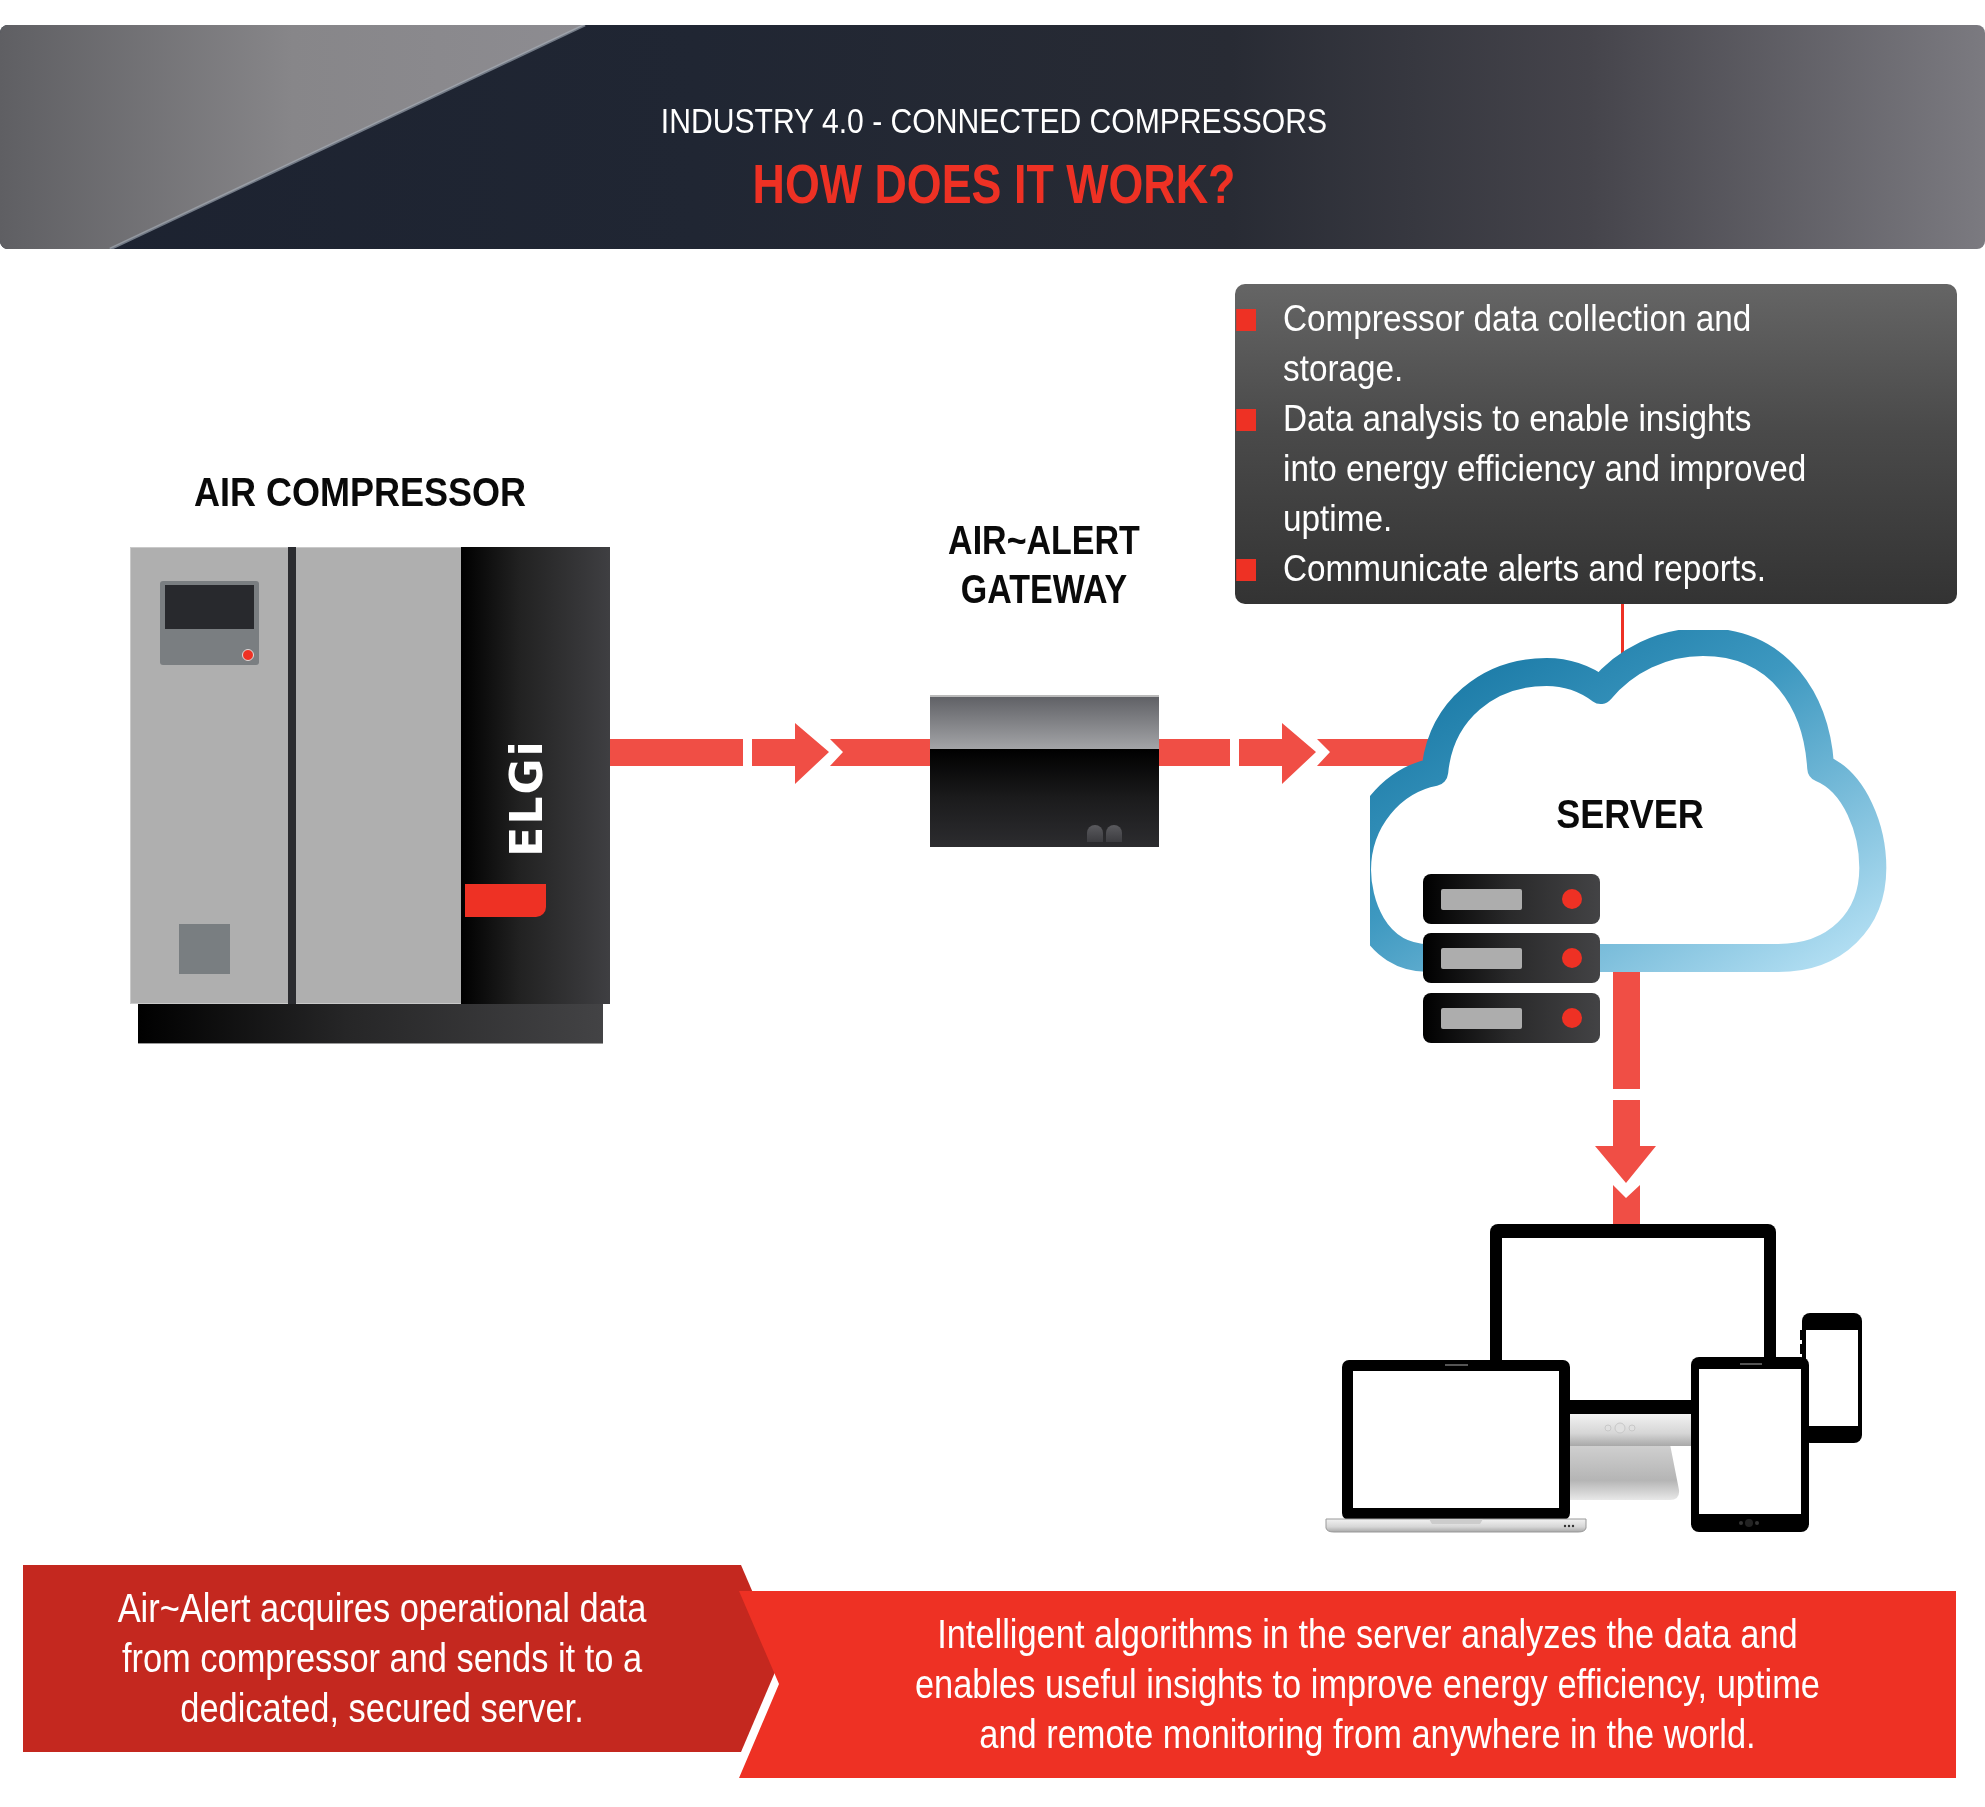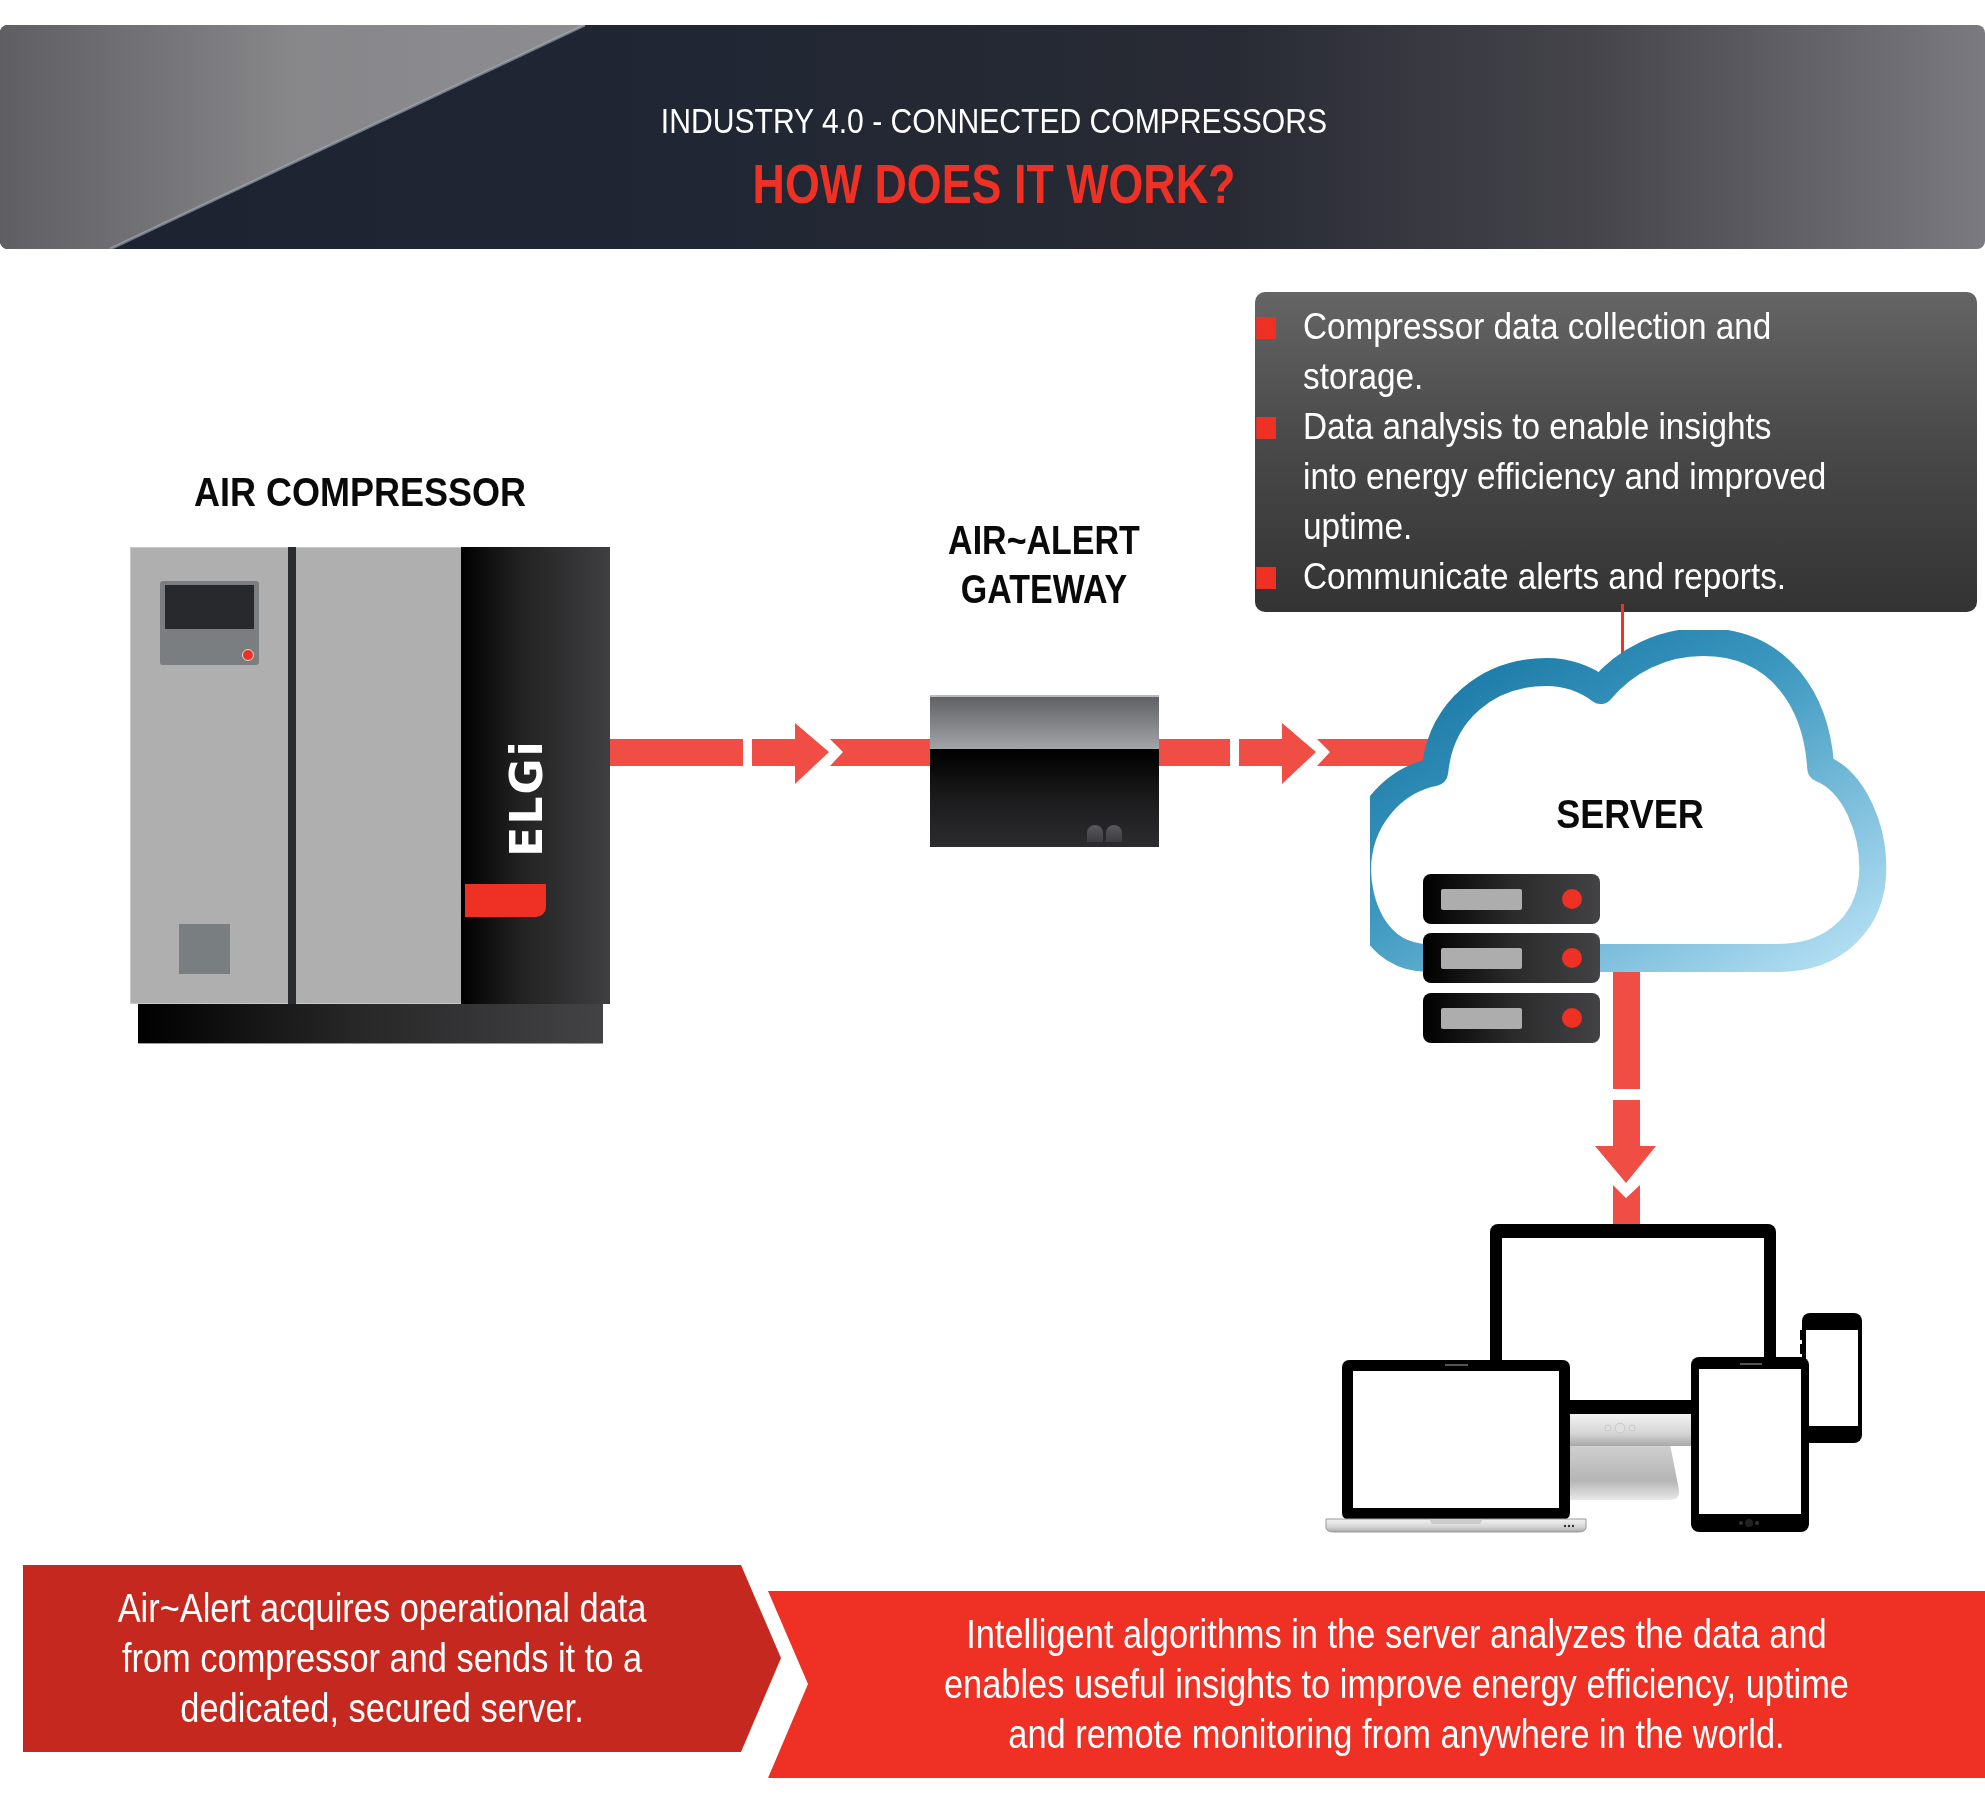--- a/index.html
+++ b/index.html
@@ -38,39 +38,39 @@
     font-family: "DejaVu Sans", sans-serif; transform: rotate(-90deg); text-align: center; line-height: 40px; letter-spacing: 2px; }
   #elgi-red { left: 465px; top: 884px; width: 81px; height: 33px; background: #ee3124; border-radius: 0 0 10px 0; }
 
   
   #gateway { left: 930px; top: 695px; width: 229px; height: 152px; }
   #gateway-top { left: 0; top: 0; width: 229px; height: 54px; background: linear-gradient(180deg, #606166 0%, #7b7c80 40%, #a3a4a7 100%); border-top: 2px solid #bbb; box-sizing: border-box; }
   #gateway-bottom { left: 0; top: 54px; width: 229px; height: 98px; background: linear-gradient(180deg, #000 0%, #1b1b1c 50%, #2c2c2f 100%); }
   .gw-led { top: 130px; width: 16px; height: 17px; border-radius: 8px 8px 0 0; background: linear-gradient(180deg, #5a5a5e, #3c3c40); }
 
   
-  #info-box { left: 1235px; top: 292px; width: 722px; height: 320px; border-radius: 10px;
-    background: linear-gradient(180deg, #656565 0%, #4a4a4a 45%, #333333 100%); margin-left: 20px; }
+  #info-box { left: 1235px; top: 284px; width: 722px; height: 320px; border-radius: 10px;
+    background: linear-gradient(180deg, #656565 0%, #4a4a4a 45%, #333333 100%); }
   .info-item { position: absolute; left: 48px; color: #ffffff; font-size: 37px; line-height: 50px;
     font-family: "Liberation Sans", sans-serif; transform: scaleX(0.9); transform-origin: 0 0; white-space: nowrap; }
   .info-bullet { position: absolute; left: -52px; top: 15px; width: 22px; height: 22px; background: #ee3124; }
   #connector { left: 1621px; top: 604px; width: 3px; height: 55px; background: #ee3124; }
 
   
   #cloud-svg { left: 1370px; top: 630px; width: 520px; height: 350px; }
   .server { left: 1423px; width: 177px; height: 50px; border-radius: 8px; background: linear-gradient(90deg, #000 0%, #2a2a2b 50%, #434345 100%); }
   .server-slot { position: absolute; left: 18px; top: 15px; width: 81px; height: 21px; background: #adadad; border-radius: 2px; }
   .server-led { position: absolute; left: 139px; top: 15px; width: 20px; height: 20px; border-radius: 50%; background: #ee3124; }
 
   
   #devices-svg { left: 1320px; top: 1210px; width: 560px; height: 330px; }
 
   
   #banner-left { left: 23px; top: 1565px; width: 758px; height: 199px; }
-  #banner-right { left: 768px; top: 1591px; width: 1217px; height: 216px; text-decoration: underline; }
+  #banner-right { left: 739px; top: 1591px; width: 1217px; height: 216px; text-decoration: underline; }
   .banner-text { position: absolute; color: #ffffff; text-align: center; font-size: 40px; line-height: 50px;
     font-family: "Liberation Sans", sans-serif; white-space: nowrap; }
   #banner-left-text { left: 0; top: 18px; width: 718px; transform: scaleX(0.86); transform-origin: 359px 0; }
   #banner-right-text { left: 40px; top: 18px; width: 1177px; transform: scaleX(0.86); transform-origin: 588px 0; }
 </style>
 </head>
 <body>
 
 <div id="header" class="abs">
   <svg id="header-light" class="abs" width="1985" height="224" viewBox="0 0 1985 224">

